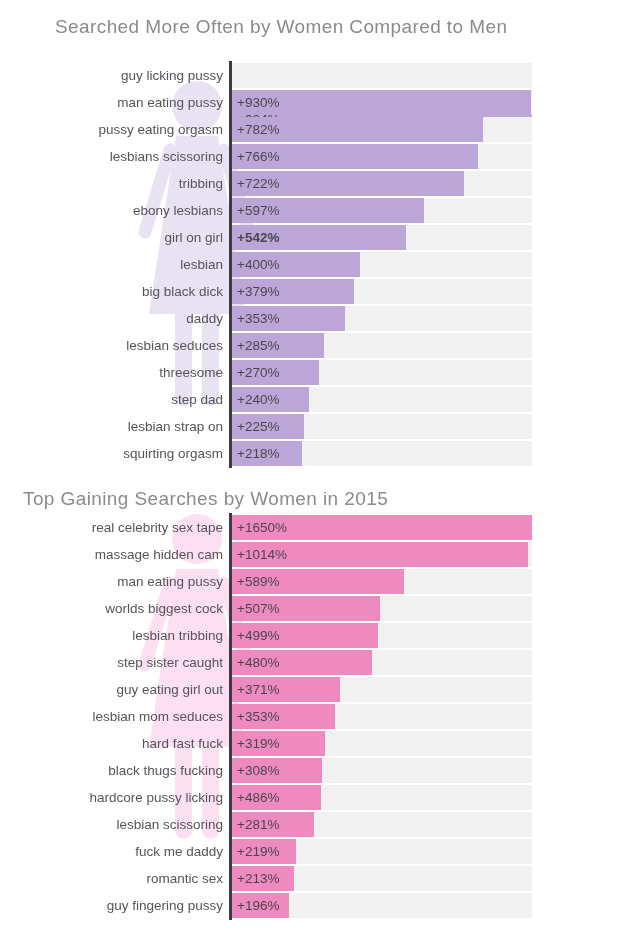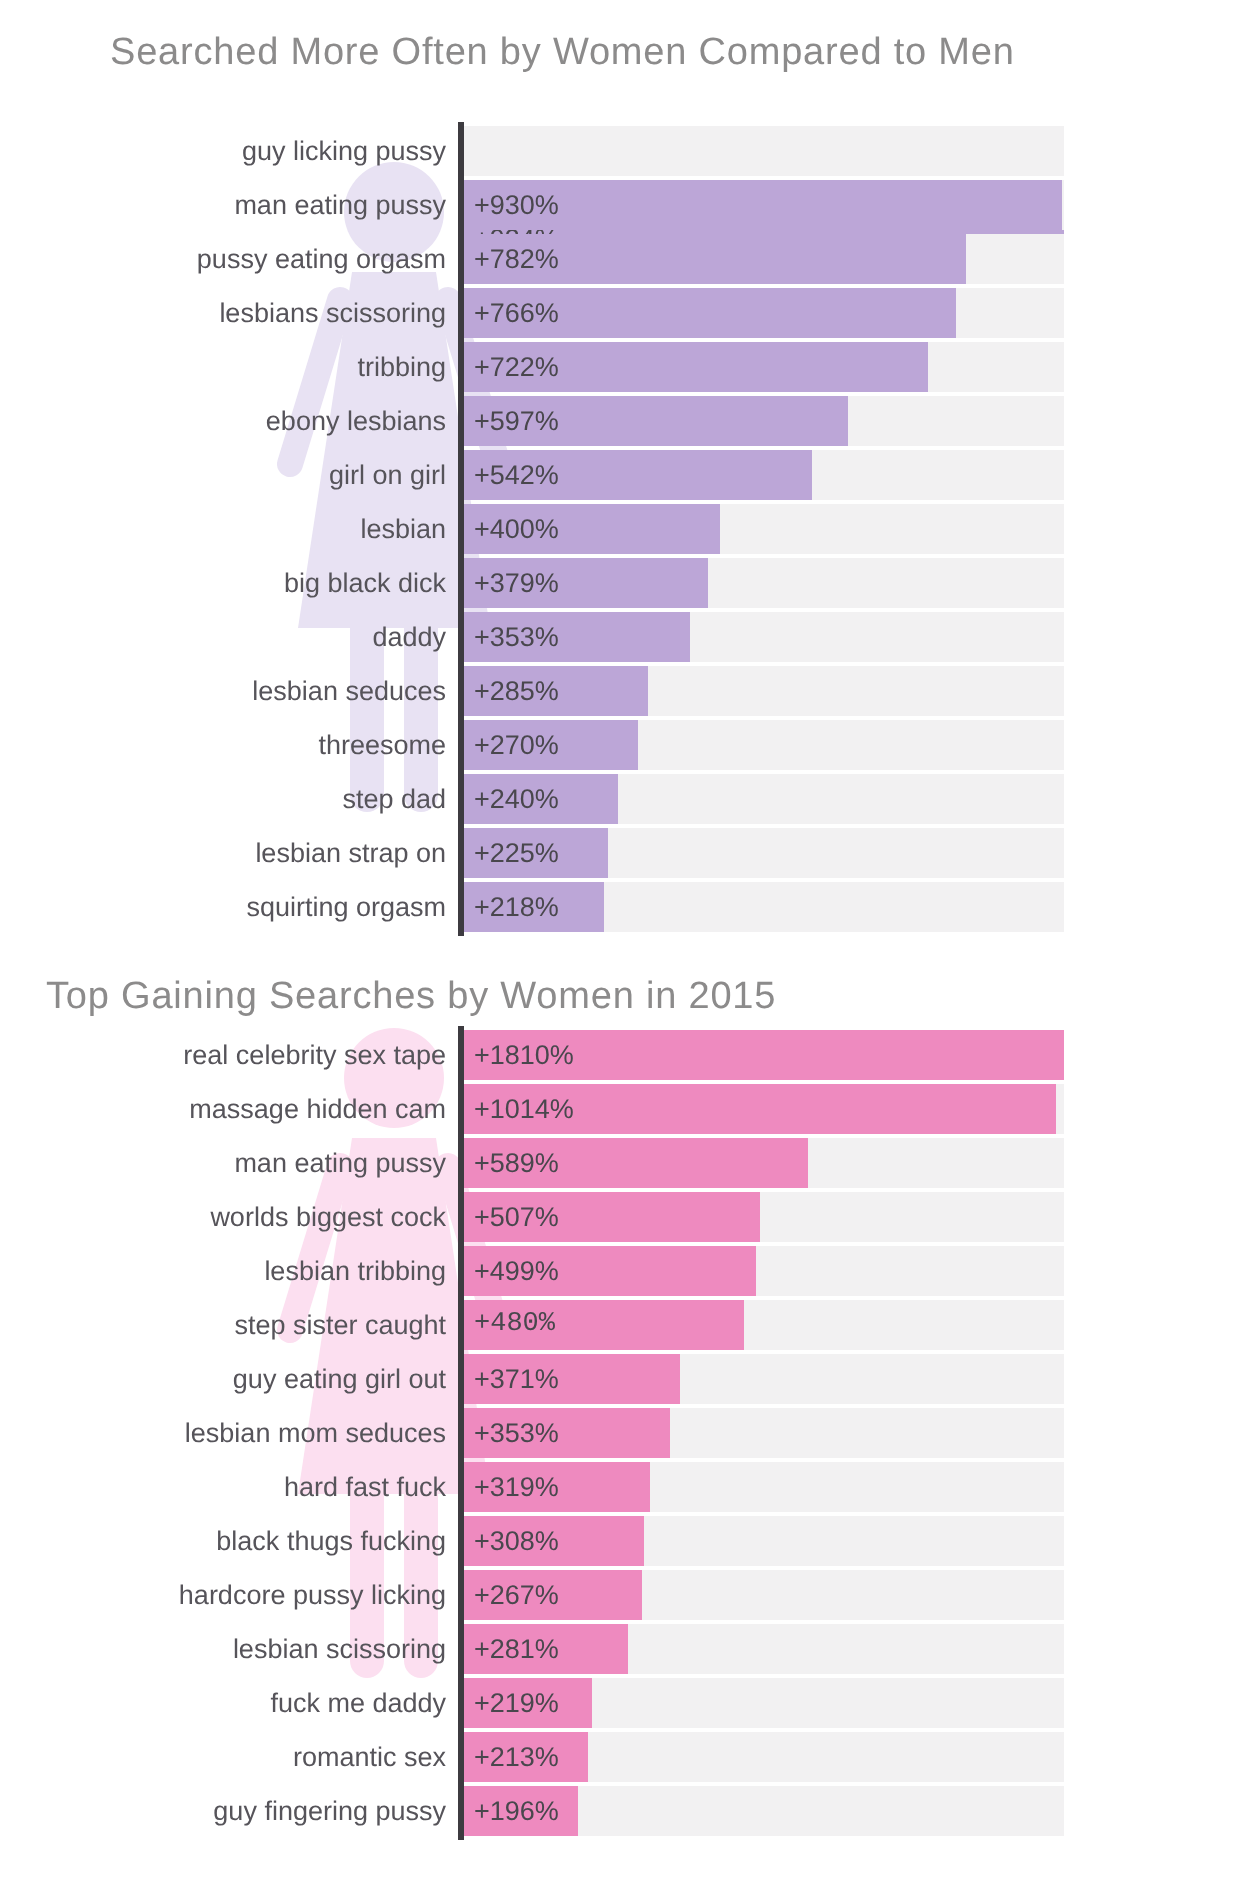--- a/index.html
+++ b/index.html
@@ -128,21 +128,21 @@
           </div>
           <div class="row">
             <div class="bar-label">ebony lesbians</div>
             <div class="track">
               <div class="bar" style="width: 63.92%;"><span class="bar-value">+597%</span></div>
             </div>
           </div>
           <div class="row">
             <div class="bar-label">girl on girl</div>
             <div class="track">
-              <div class="bar" style="width: 58.03%;"><span class="bar-value">+542%</span></div>
+              <div class="bar" style="width: 58.03%; font-weight: bold;"><span class="bar-value">+542%</span></div>
             </div>
           </div>
           <div class="row">
             <div class="bar-label">lesbian</div>
             <div class="track">
               <div class="bar" style="width: 42.83%;"><span class="bar-value">+400%</span></div>
             </div>
           </div>
           <div class="row">
             <div class="bar-label">big black dick</div>
@@ -199,21 +199,21 @@
         <line class="strokeshape" x1="58" y1="70" x2="33" y2="152"></line>
         <line class="strokeshape" x1="112" y1="70" x2="137" y2="152"></line>
         <rect class="fillshape" x="63" y="226" width="17" height="100" rx="8.5"></rect>
         <rect class="fillshape" x="90" y="226" width="17" height="100" rx="8.5"></rect>
       </svg>
       <div class="rows">
         <div class="axis"></div>
       <div class="row">
             <div class="bar-label">real celebrity sex tape</div>
             <div class="track">
-              <div class="bar" style="width: 100%;"><span class="bar-value">+1810%</span></div>
+              <div class="bar" style="width: 100%;"><span class="bar-value">+1650%</span></div>
             </div>
           </div>
           <div class="row">
             <div class="bar-label">massage hidden cam</div>
             <div class="track">
               <div class="bar" style="width: 98.64%;"><span class="bar-value">+1014%</span></div>
             </div>
           </div>
           <div class="row">
             <div class="bar-label">man eating pussy</div>
@@ -229,21 +229,21 @@
           </div>
           <div class="row">
             <div class="bar-label">lesbian tribbing</div>
             <div class="track">
               <div class="bar" style="width: 48.54%;"><span class="bar-value">+499%</span></div>
             </div>
           </div>
           <div class="row">
             <div class="bar-label">step sister caught</div>
             <div class="track">
-              <div class="bar" style="width: 46.69%; font-family: Liberation Mono, monospace;"><span class="bar-value">+480%</span></div>
+              <div class="bar" style="width: 46.69%;"><span class="bar-value">+480%</span></div>
             </div>
           </div>
           <div class="row">
             <div class="bar-label">guy eating girl out</div>
             <div class="track">
               <div class="bar" style="width: 36.09%;"><span class="bar-value">+371%</span></div>
             </div>
           </div>
           <div class="row">
             <div class="bar-label">lesbian mom seduces</div>
@@ -259,21 +259,21 @@
           </div>
           <div class="row">
             <div class="bar-label">black thugs fucking</div>
             <div class="track">
               <div class="bar" style="width: 29.96%;"><span class="bar-value">+308%</span></div>
             </div>
           </div>
           <div class="row">
             <div class="bar-label">hardcore pussy licking</div>
             <div class="track">
-              <div class="bar" style="width: 29.57%;"><span class="bar-value">+267%</span></div>
+              <div class="bar" style="width: 29.57%;"><span class="bar-value">+486%</span></div>
             </div>
           </div>
           <div class="row">
             <div class="bar-label">lesbian scissoring</div>
             <div class="track">
               <div class="bar" style="width: 27.33%;"><span class="bar-value">+281%</span></div>
             </div>
           </div>
           <div class="row">
             <div class="bar-label">fuck me daddy</div>

